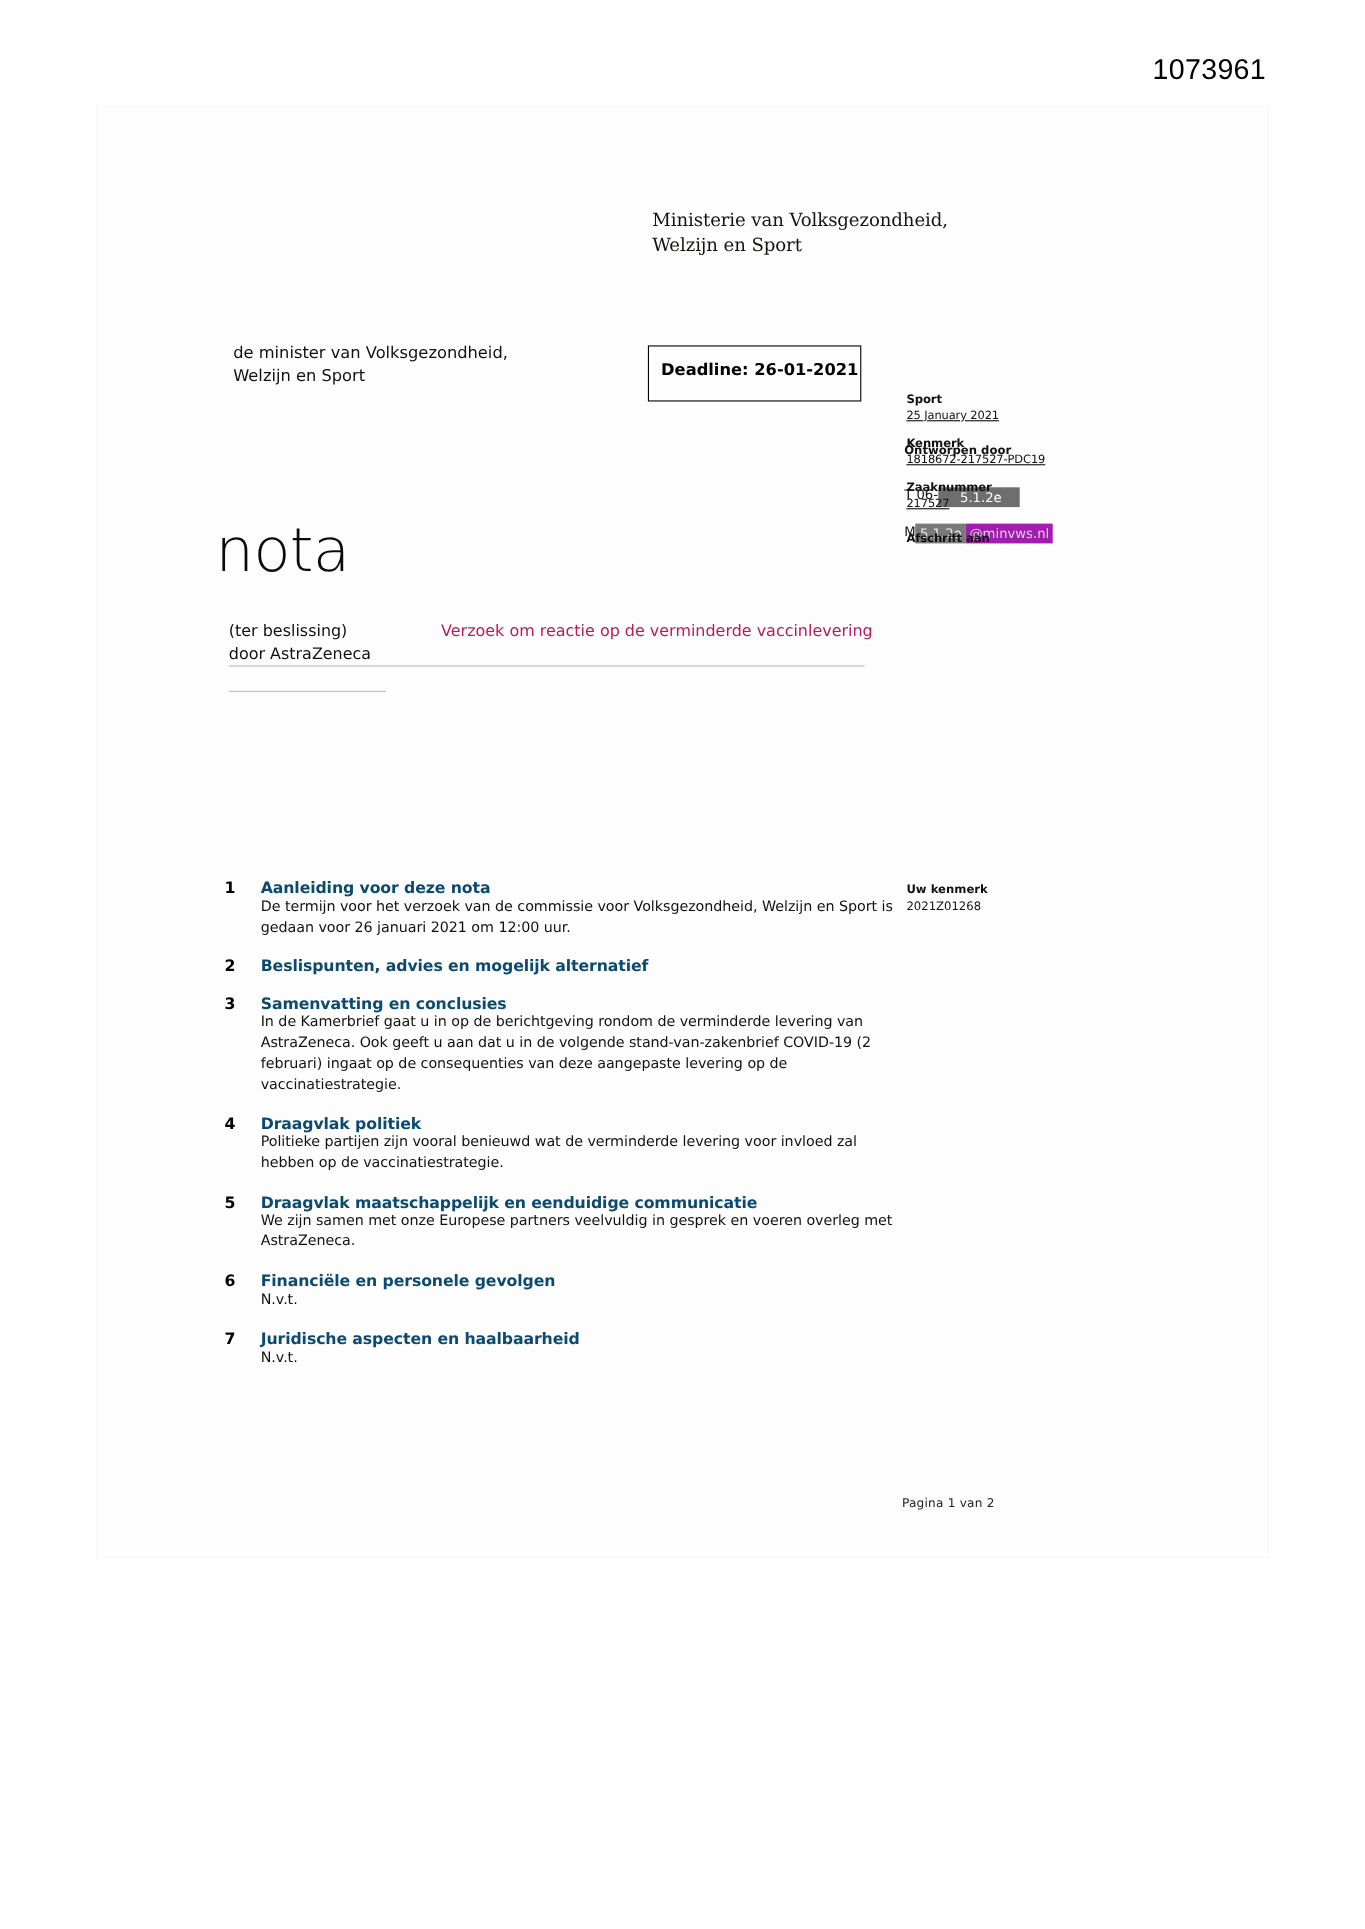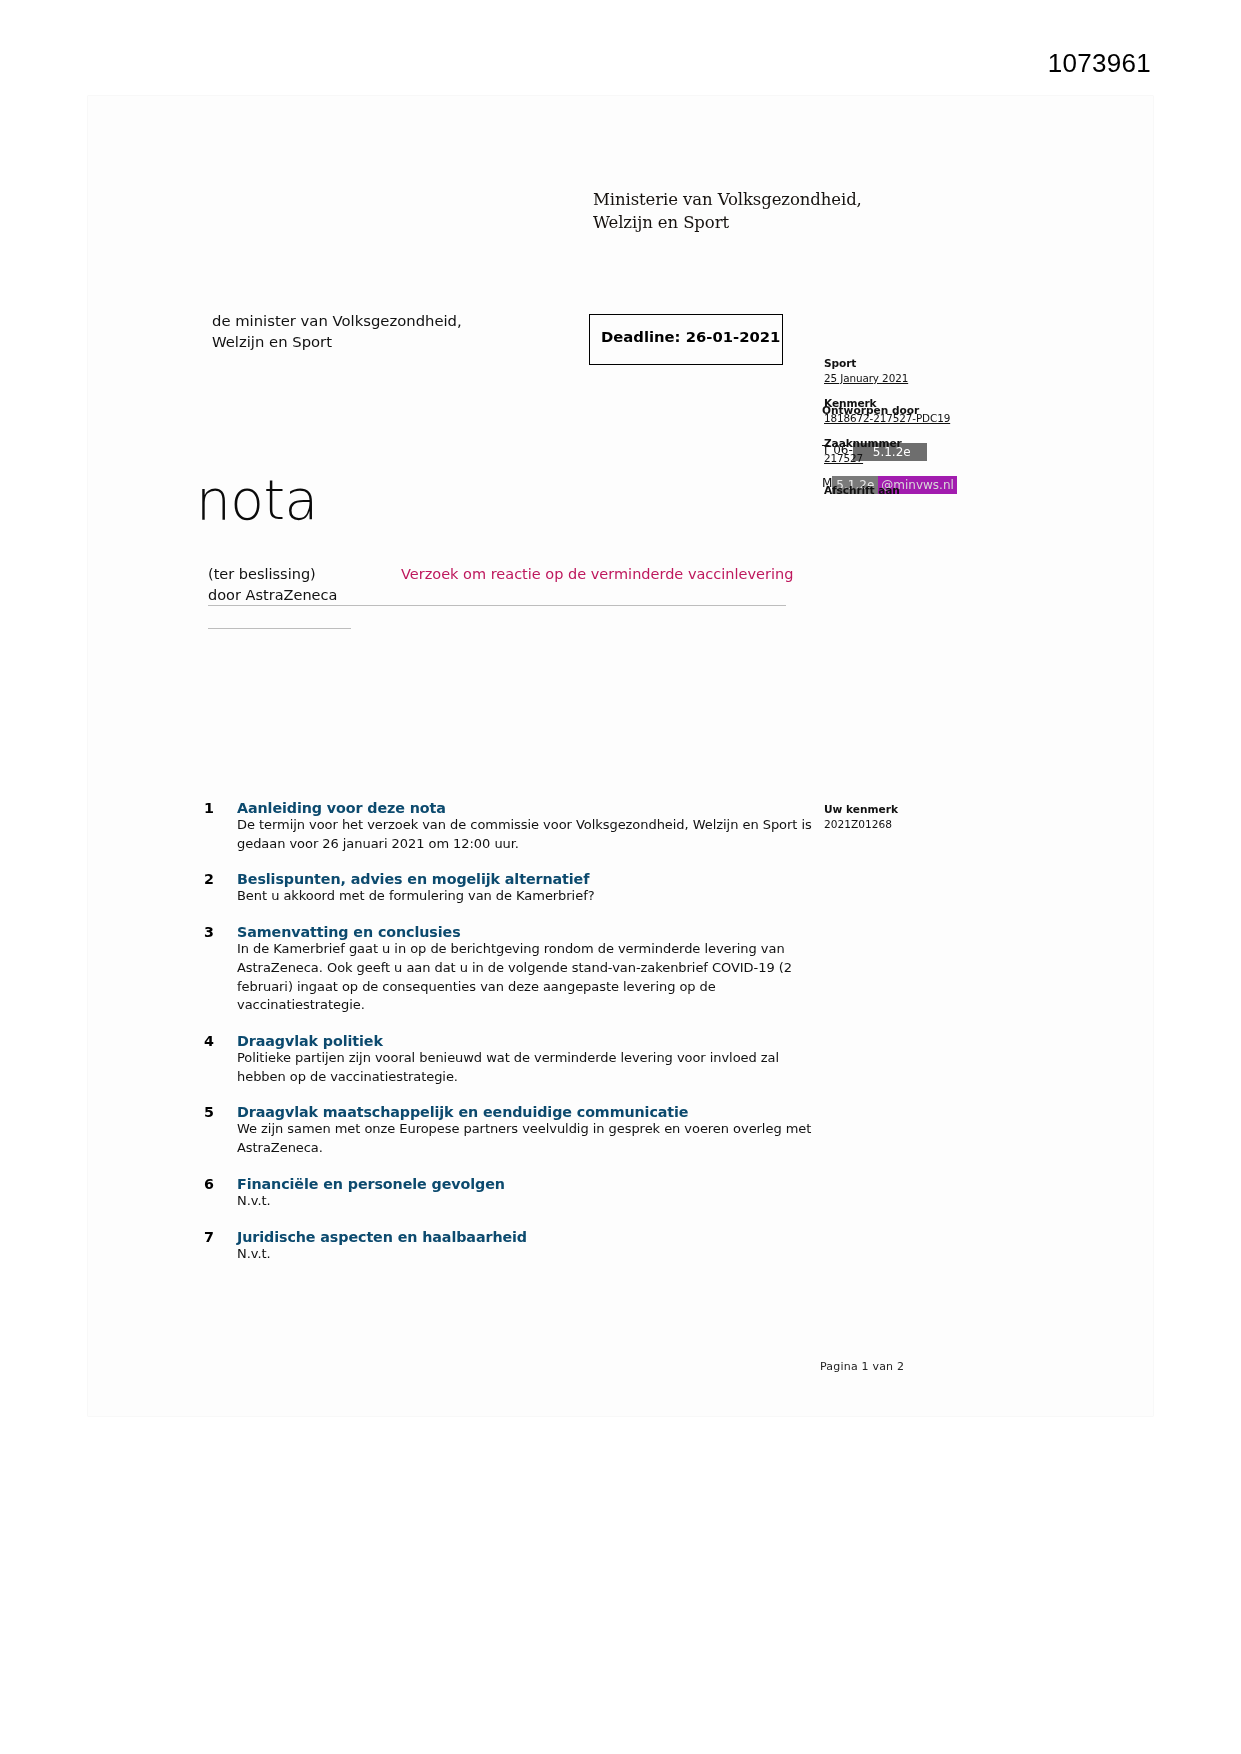--- a/index.html
+++ b/index.html
@@ -288,21 +288,20 @@
           <div class="sec-num">1</div>
           <div class="sec-title">Aanleiding voor deze nota</div>
         </div>
         <div class="sec-body">De termijn voor het verzoek van de commissie voor Volksgezondheid, Welzijn en Sport is gedaan voor 26 januari 2021 om 12:00 uur.</div>
       </div>
       <div class="section">
         <div class="section-head">
           <div class="sec-num">2</div>
           <div class="sec-title">Beslispunten, advies en mogelijk alternatief</div>
         </div>
-        <div class="sec-body">Bent u akkoord met de formulering van de Kamerbrief?</div>
       </div>
       <div class="section">
         <div class="section-head">
           <div class="sec-num">3</div>
           <div class="sec-title">Samenvatting en conclusies</div>
         </div>
         <div class="sec-body">In de Kamerbrief gaat u in op de berichtgeving rondom de verminderde levering van AstraZeneca. Ook geeft u aan dat u in de volgende stand-van-zakenbrief COVID-19 (2 februari) ingaat op de consequenties van deze aangepaste levering op de vaccinatiestrategie.</div>
       </div>
       <div class="section">
         <div class="section-head">

